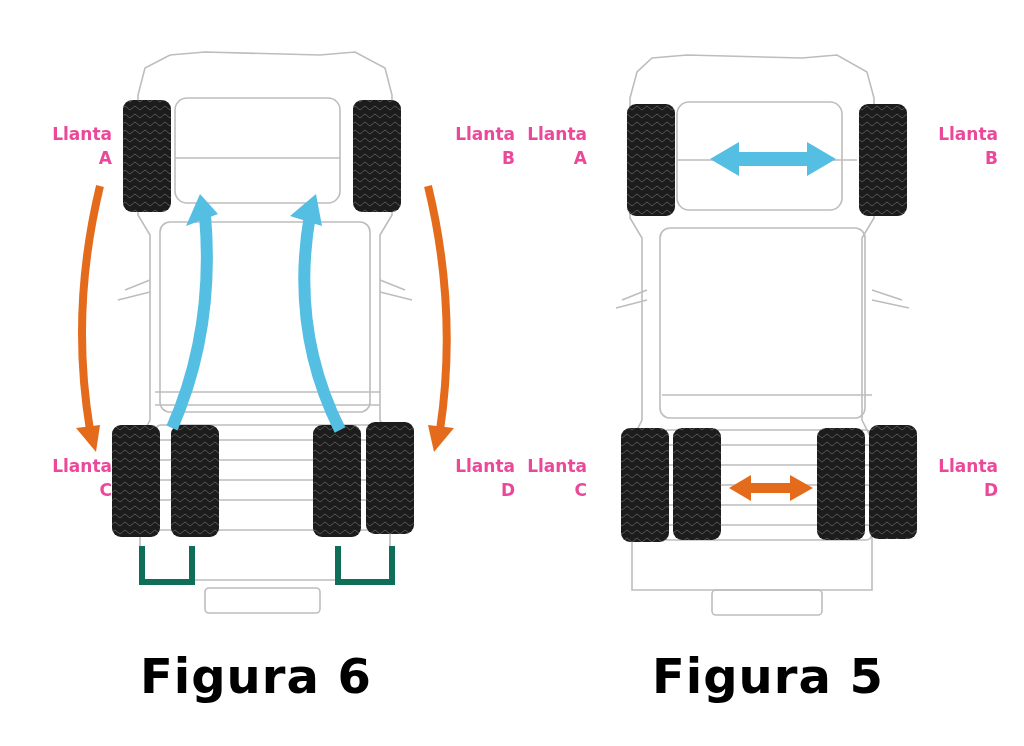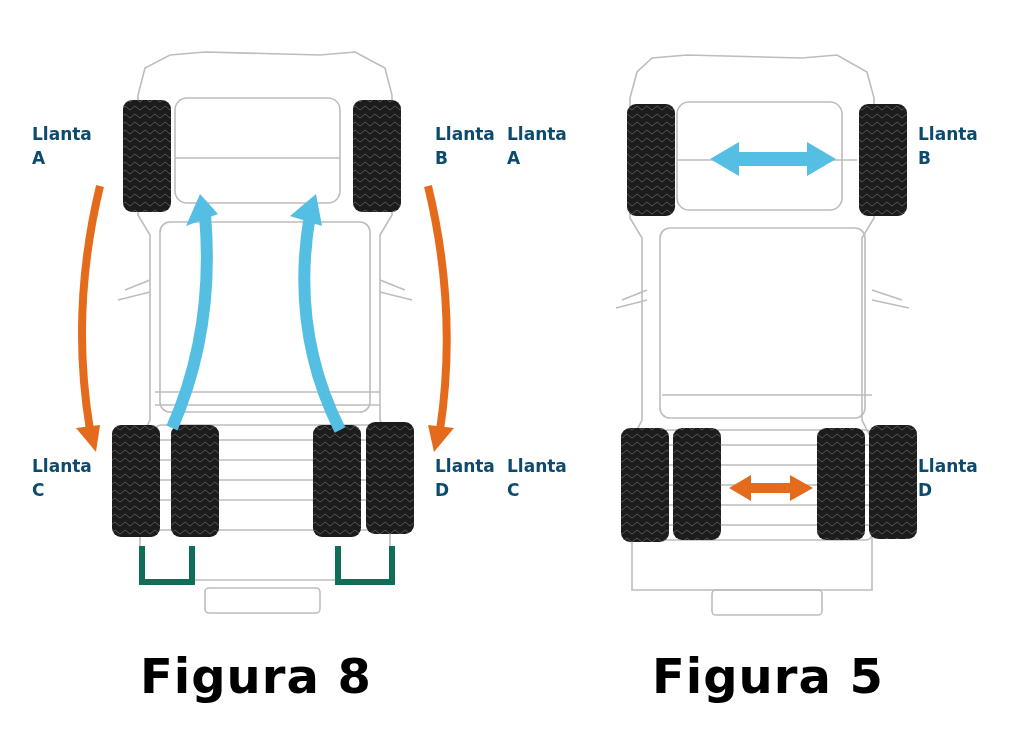--- a/index.html
+++ b/index.html
@@ -1,20 +1,20 @@
 <!DOCTYPE html>
 <html><head>
 <meta charset="utf-8">
 <style>
   html,body{margin:0;padding:0;background:#ffffff;}
   body{width:1024px;height:746px;position:relative;overflow:hidden;font-family:"DejaVu Sans","Liberation Sans",sans-serif;}
   .fig{position:absolute;top:0;width:512px;height:746px;}
   #fig8{left:0;} #fig9{left:512px;}
   svg{position:absolute;left:0;top:0;}
-  .label{position:absolute;font-weight:bold;font-size:17px;color:#0c4a6e;text-align:left;line-height:24px;width:80px;}
+  .label{position:absolute;font-weight:bold;font-size:17px;color:#ec4899;text-align:right;line-height:24px;width:80px;}
   .caption{position:absolute;top:648px;width:512px;text-align:center;font-weight:bold;font-size:48px;color:#000;letter-spacing:1px;}
   .car{fill:none;stroke:#bdbdbd;stroke-width:1.6;}
 </style>
 </head>
 <body>
 
 <div class="fig" id="fig8">
   <svg width="512" height="746">
     <defs>
       <pattern id="tread" width="10" height="8" patternUnits="userSpaceOnUse">
@@ -79,21 +79,21 @@
       <div>B</div>
     </div>
   <div class="label" style="left:32px;top:454px;">
       <div>Llanta</div>
       <div>C</div>
     </div>
   <div class="label" style="left:435px;top:454px;">
       <div>Llanta</div>
       <div>D</div>
     </div>
-  <div class="caption">Figura 8</div>
+  <div class="caption">Figura 6</div>
 </div>
 
 <div class="fig" id="fig9">
   <svg width="512" height="746">
     <defs>
       <pattern id="tread2" width="10" height="8" patternUnits="userSpaceOnUse">
         <rect width="10" height="8" fill="#1c1c1c"></rect>
         <path d="M0 6 L5 2 L10 6" stroke="#555" stroke-width="1" fill="none"></path>
       </pattern>
     </defs>

